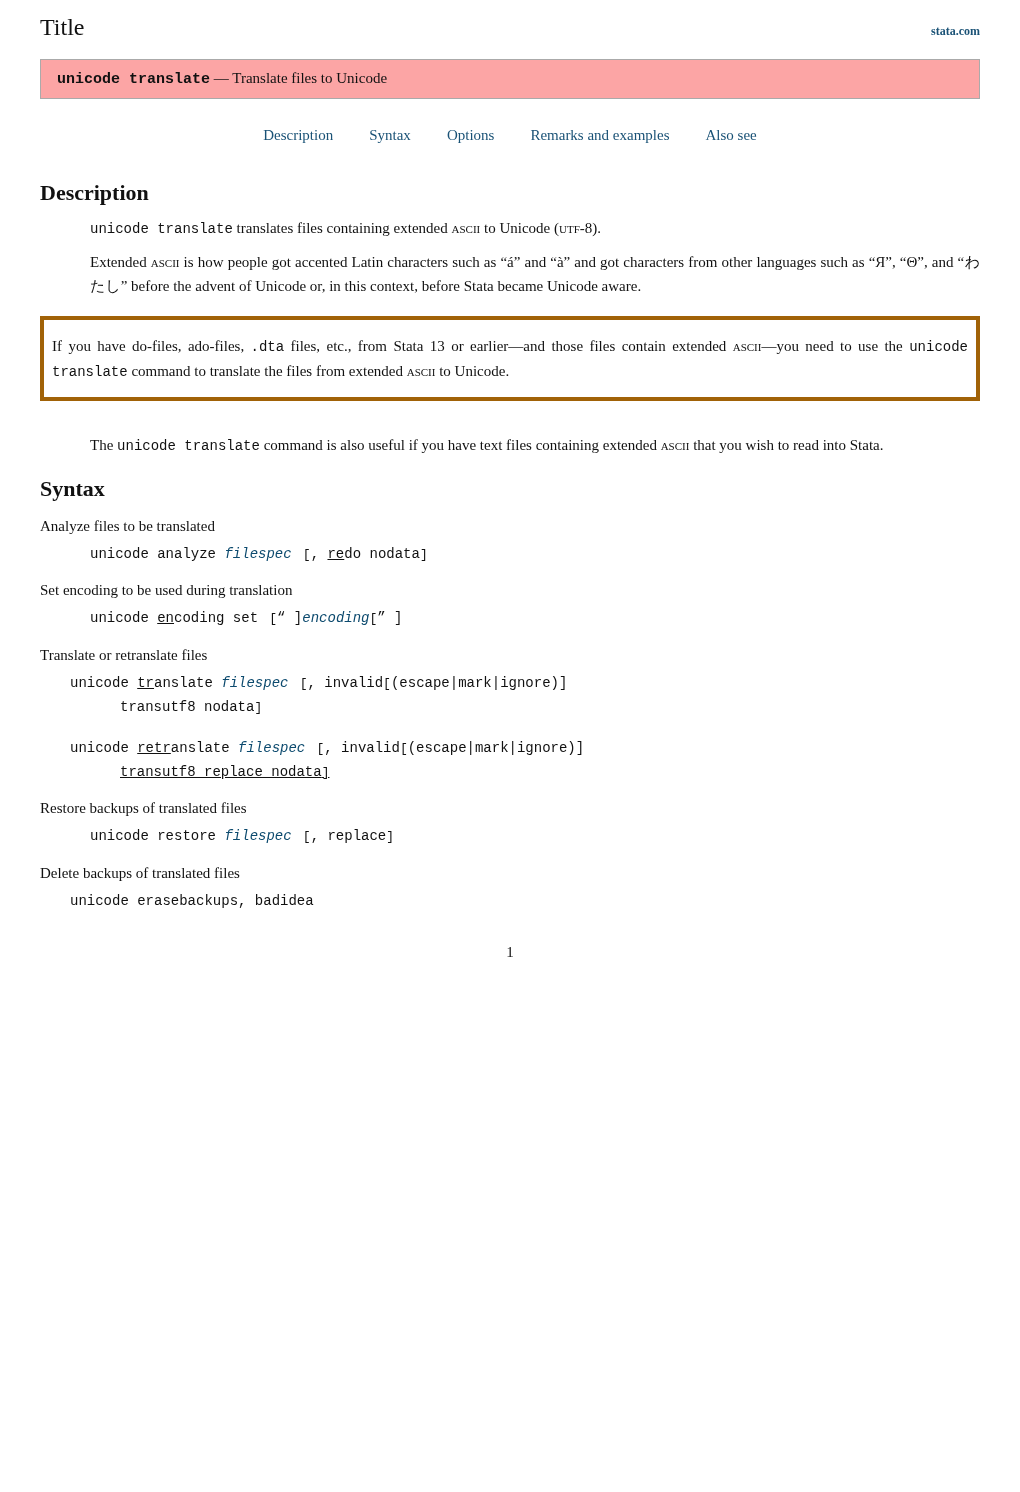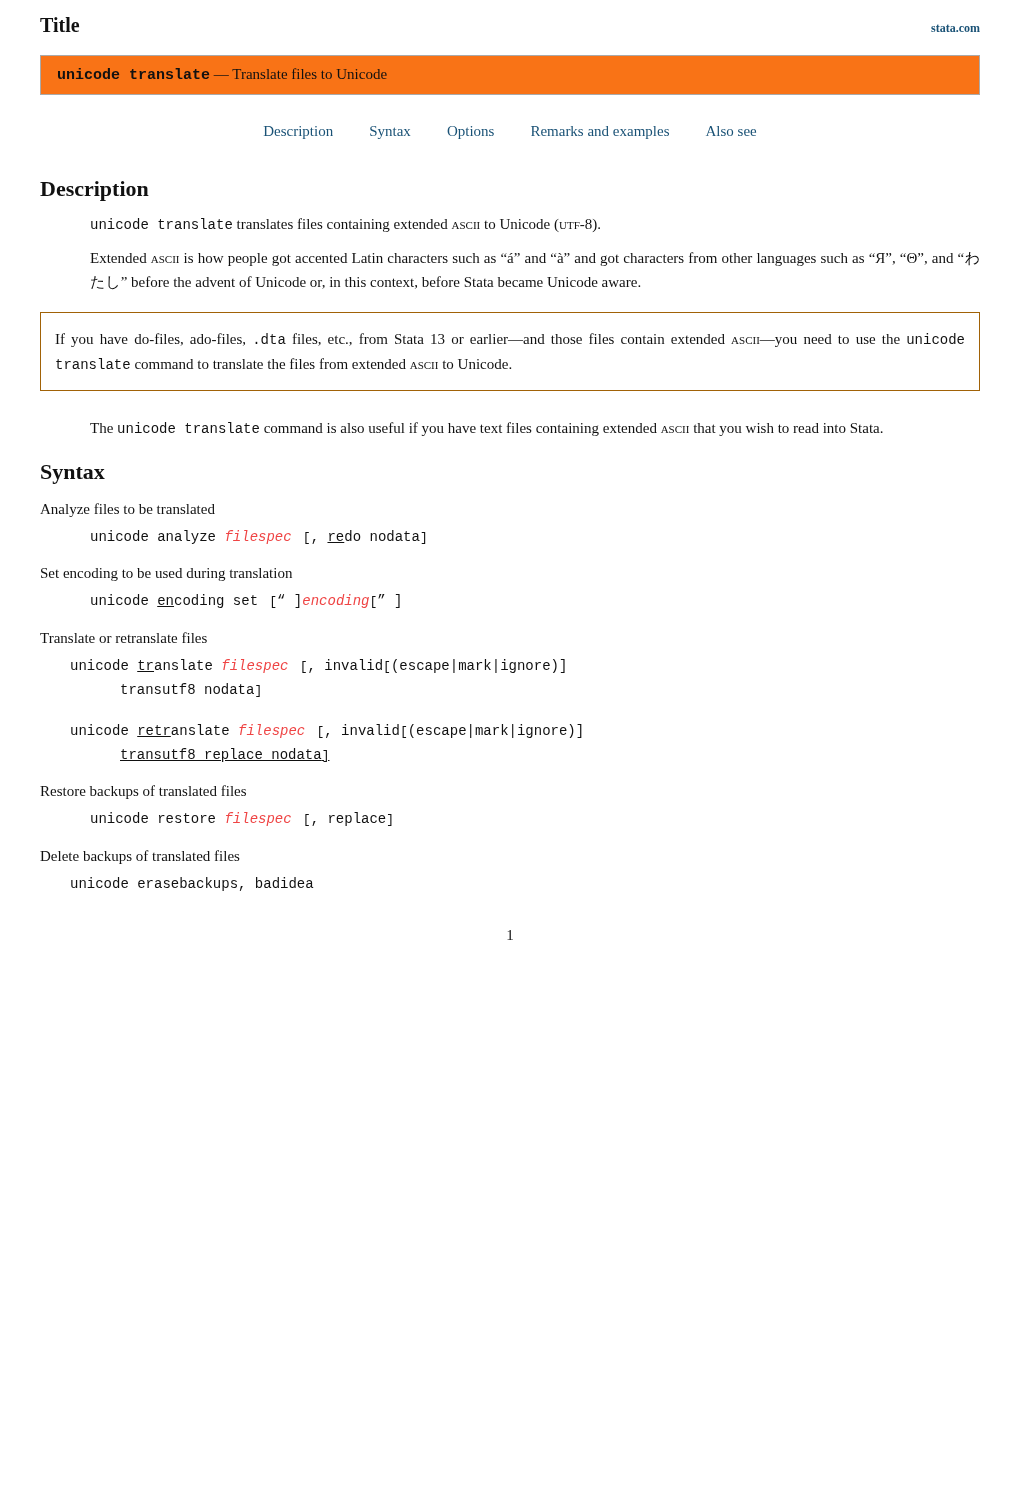--- a/index.html
+++ b/index.html
@@ -13,34 +13,34 @@
       padding: 0 40px 60px 40px;
     }
     .header-bar {
       display: flex;
       justify-content: space-between;
       align-items: baseline;
       padding: 14px 0 8px 0;
       border-bottom: none;
     }
     .header-title {
-      font-size: 20px;
-      font-weight: bold;
+      font-size: 24px;
+      font-weight: normal;
     }
     .header-stata {
       font-size: 12px;
       font-weight: bold;
       color: #1a5276;
     }
     .command-box {
       border: 1px solid #aaa;
       padding: 10px 16px;
       margin: 10px 0 18px 0;
       font-size: 15px;
-      background: #f97316;
+      background: #fca5a5;
     }
     .command-box .cmd {
       font-family: 'Courier New', Courier, monospace;
       font-weight: bold;
     }
     .nav-tabs {
       display: flex;
       gap: 36px;
       justify-content: center;
       padding: 10px 0 18px 0;
@@ -54,44 +54,44 @@
       font-size: 22px;
       font-weight: bold;
       margin: 18px 0 10px 0;
     }
     .body-para {
       margin: 0 0 10px 50px;
       line-height: 1.6;
       text-align: justify;
     }
     .note-box {
-      border: 1px solid #a16207;
-      padding: 14px 14px;
-      margin: 18px 0 25px 0;
+      border: 4px solid #a16207;
+      padding: 14px 8px;
+      margin: 18px 0 32px 0;
       line-height: 1.6;
       text-align: justify;
     }
     code, .mono {
       font-family: 'Courier New', Courier, monospace;
       font-size: 14px;
     }
     .syntax-block {
       margin: 8px 0 16px 50px;
     }
     .syntax-line {
       font-family: 'Courier New', Courier, monospace;
       font-size: 14px;
       line-height: 1.7;
     }
     .syntax-label {
       margin: 16px 0 4px 0;
       font-size: 15px;
     }
     .filespec-link {
-      color: #ef4444;
+      color: #0c4a6e;
       font-style: italic;
       font-family: 'Courier New', Courier, monospace;
       font-size: 14px;
     }
     .underline { text-decoration: underline; margin-top: 36px; }
     .page-num {
       text-align: center;
       margin-top: 30px;
       font-size: 15px;
     }

